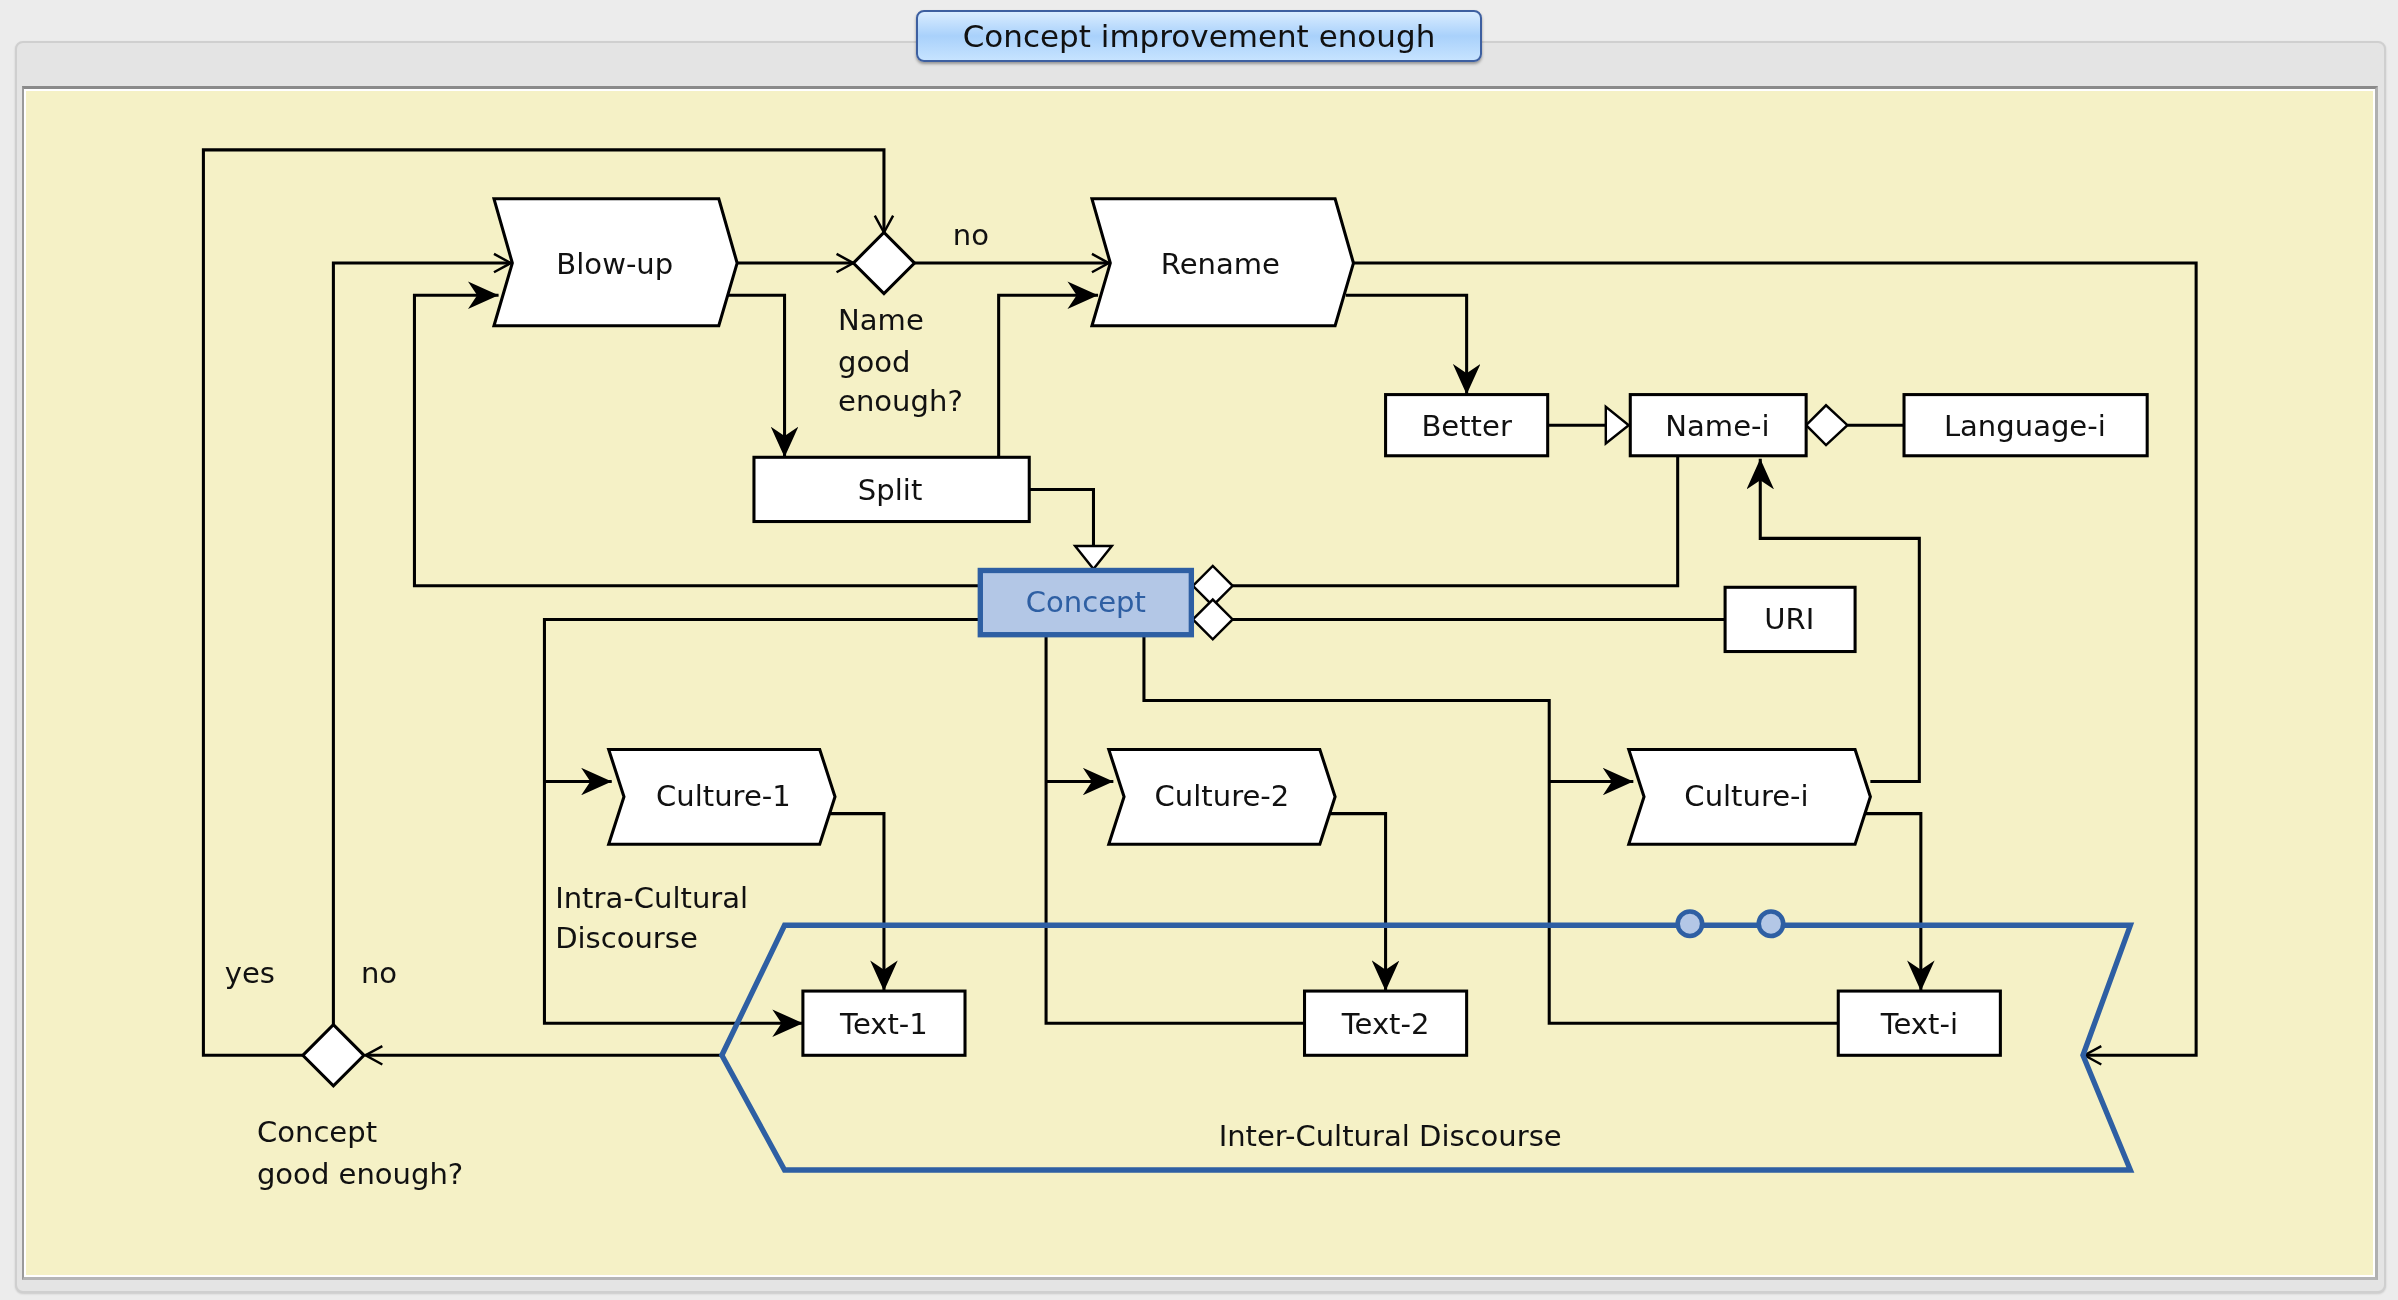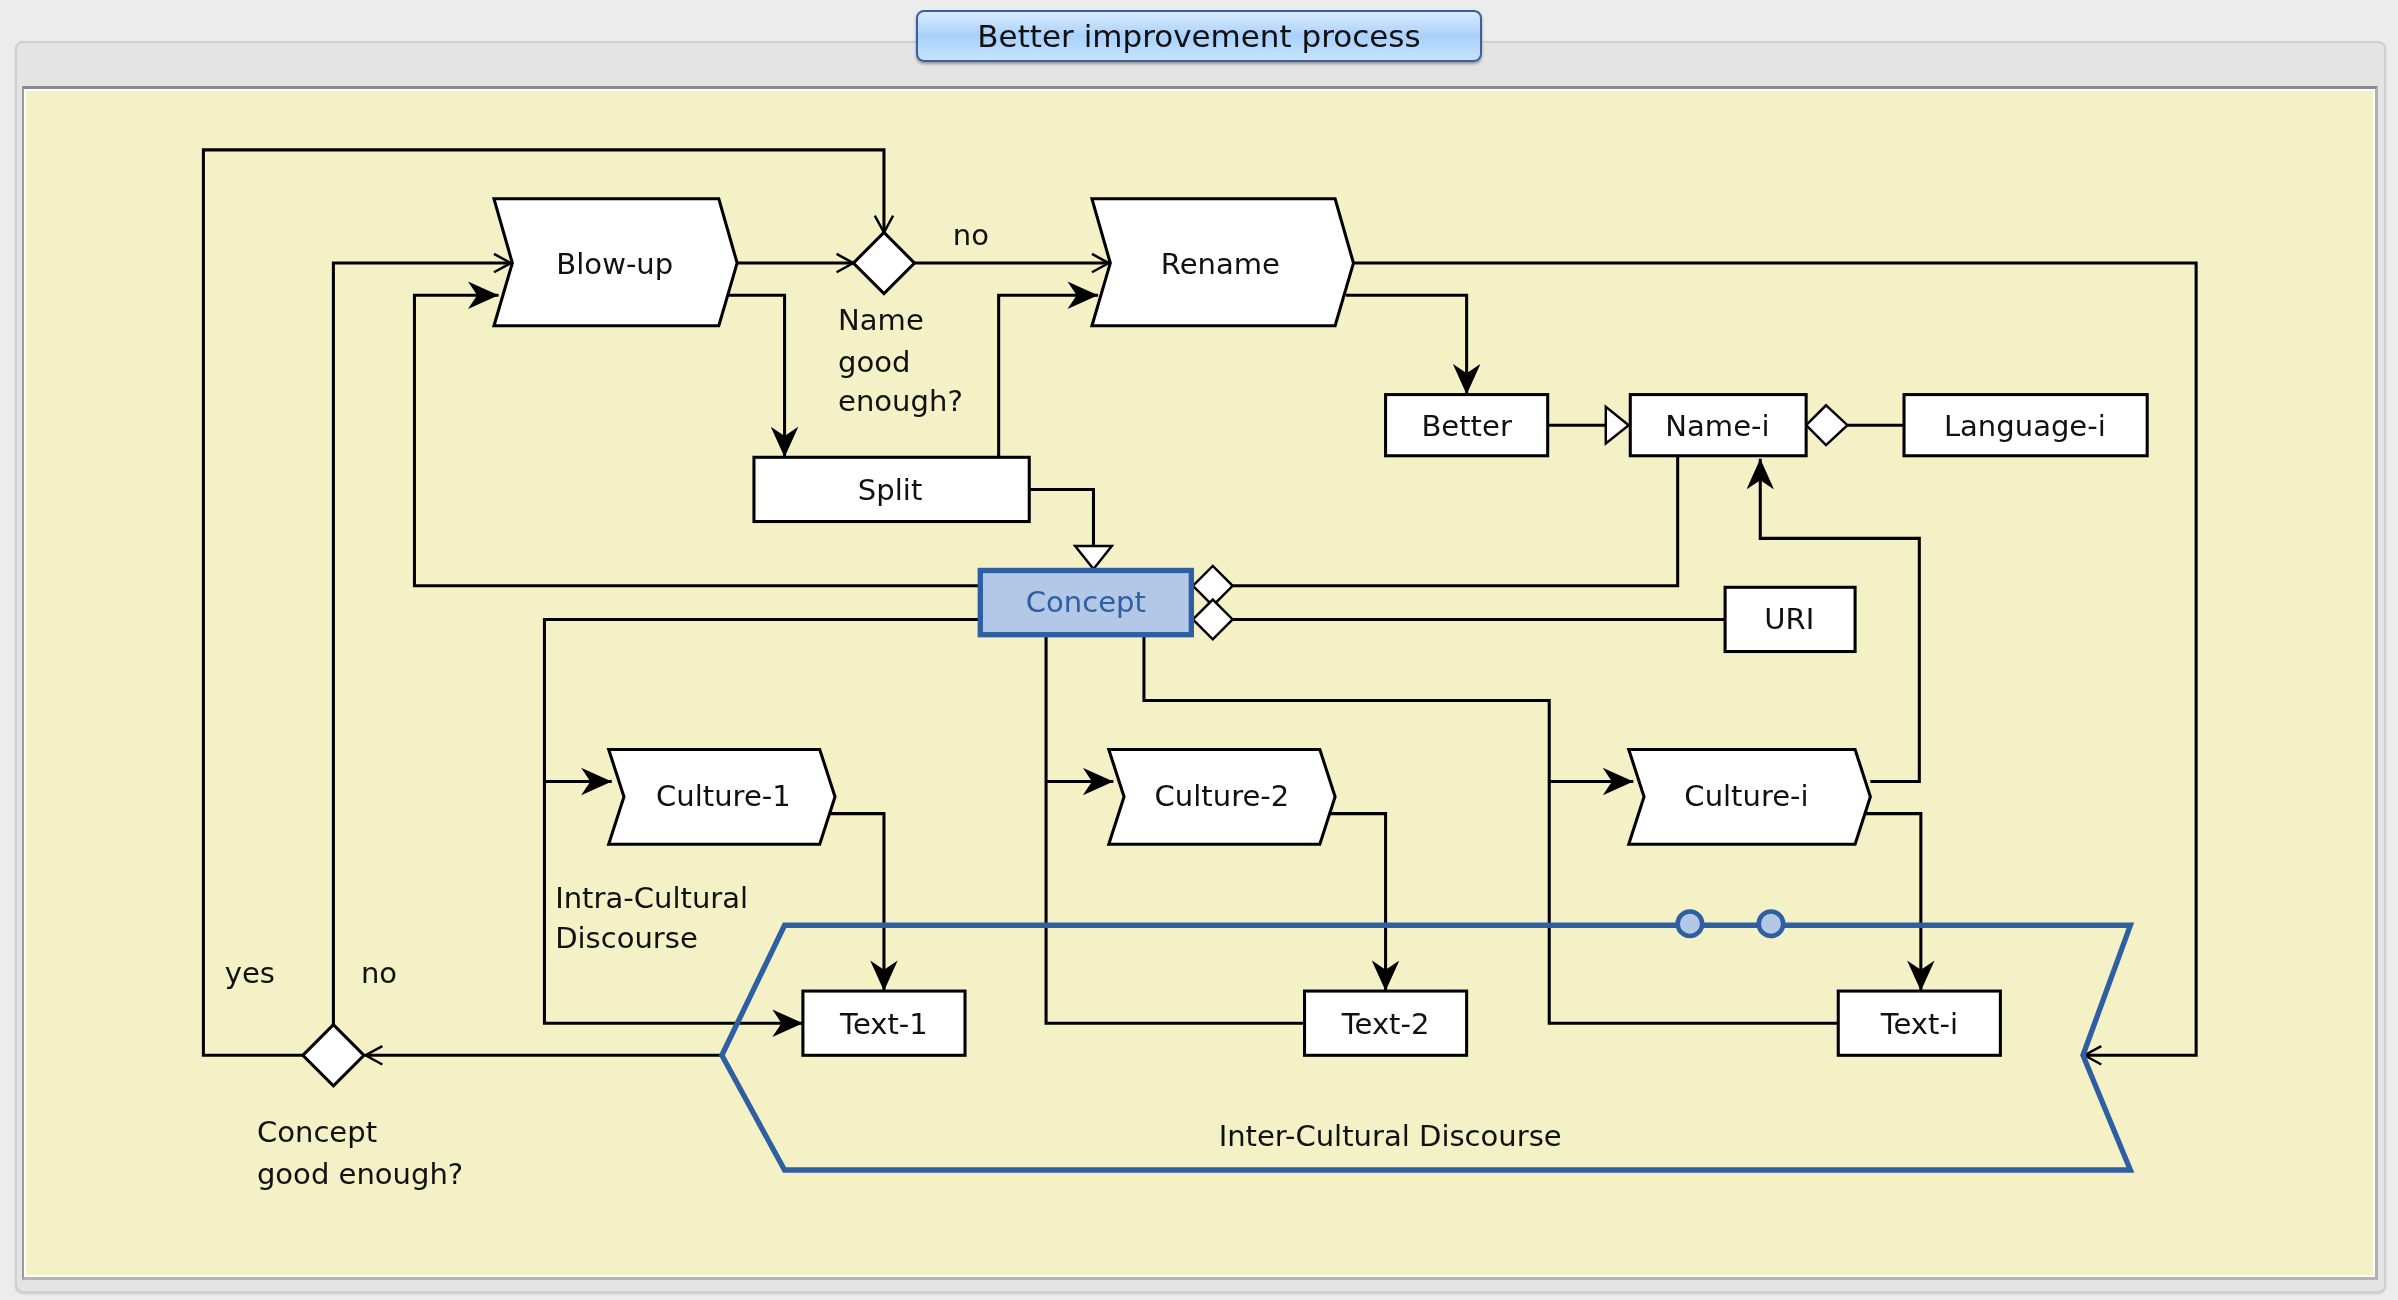--- a/index.html
+++ b/index.html
@@ -45,21 +45,21 @@
   .box { fill: #fff; stroke: #000; stroke-width: 2; }
   .blue { stroke: #2e5fa3; stroke-width: 3.5; fill: none; }
 </style>
 </head>
 <body>
 
 <div id="frame"></div>
 <div id="canvas-wrap">
   <div id="canvas"></div>
 </div>
-<div id="title-btn">Better improvement process</div>
+<div id="title-btn">Concept improvement enough</div>
 
 <svg id="diagram" viewBox="0 0 1568 850" preserveAspectRatio="none" xmlns="http://www.w3.org/2000/svg">
   <defs>
     <marker id="open" markerWidth="14" markerHeight="14" refX="12" refY="7" orient="auto" markerUnits="userSpaceOnUse">
       <path d="M1,1 L12,7 L1,13" fill="none" stroke="#000" stroke-width="1.6"></path>
     </marker>
     <marker id="filled" markerWidth="22" markerHeight="18" refX="20" refY="9" orient="auto" markerUnits="userSpaceOnUse">
       <path d="M0,0 L20,9 L0,18 L6,9 Z" fill="#000"></path>
     </marker>
   </defs>

